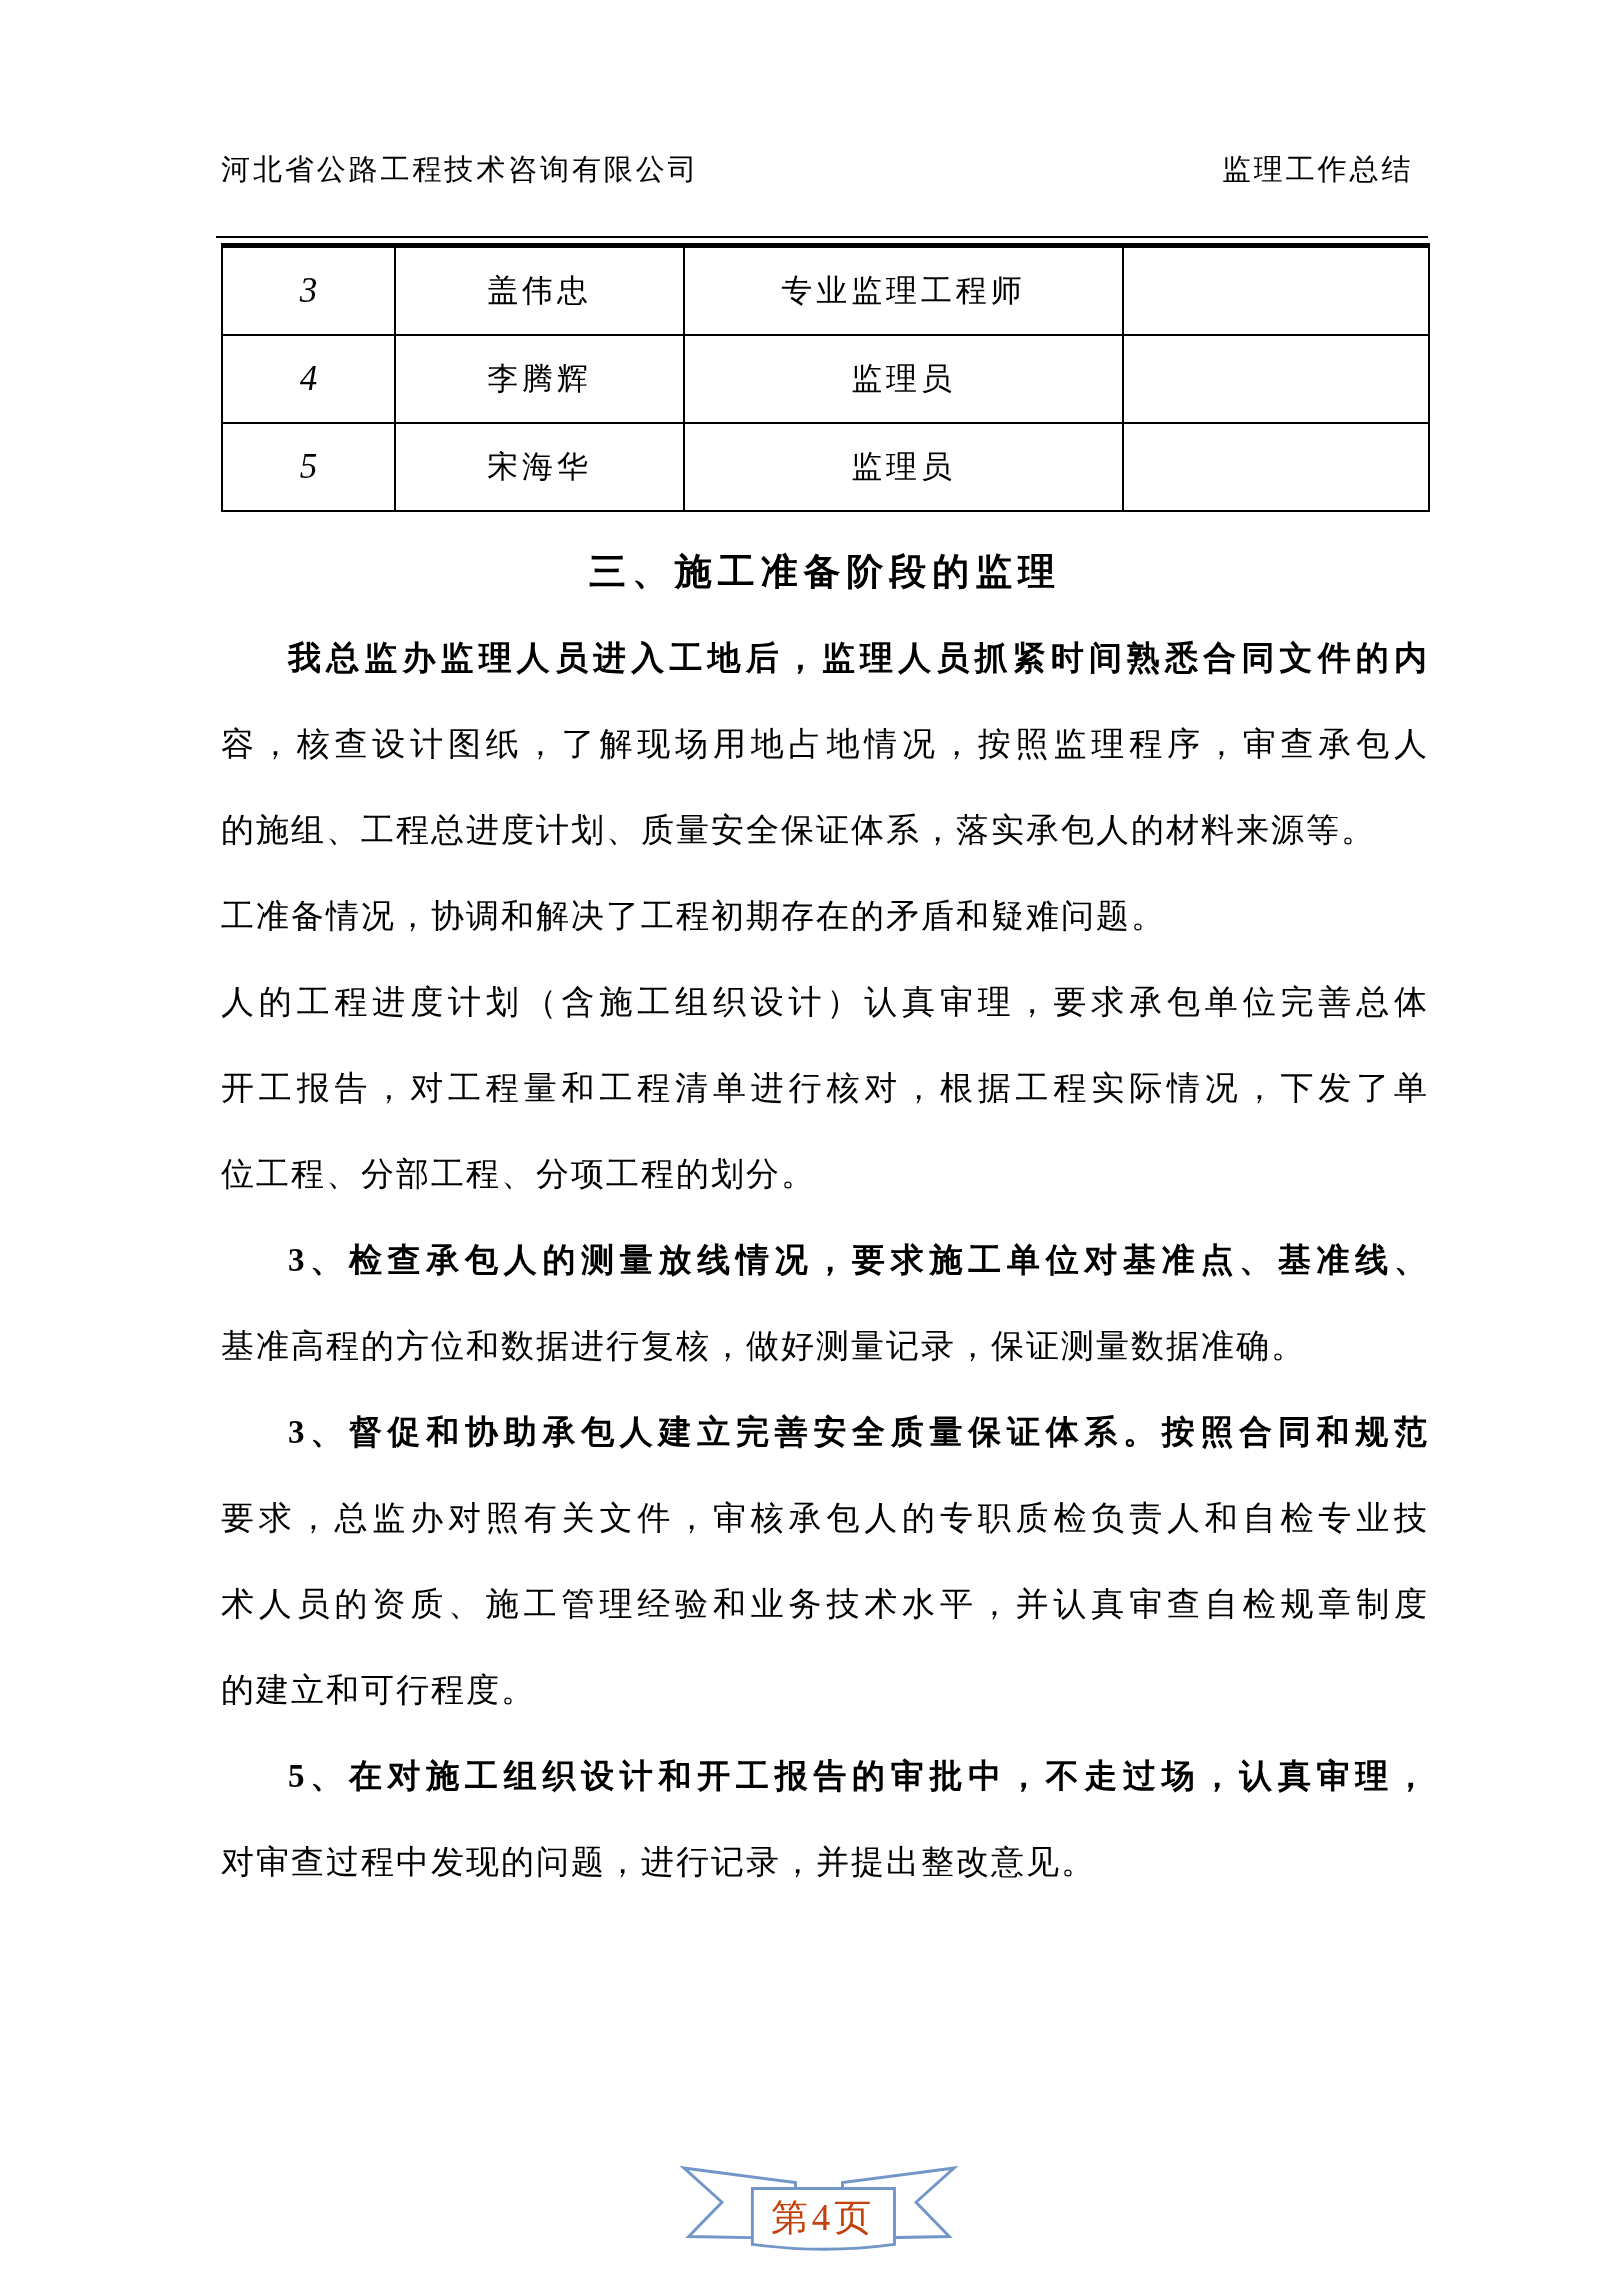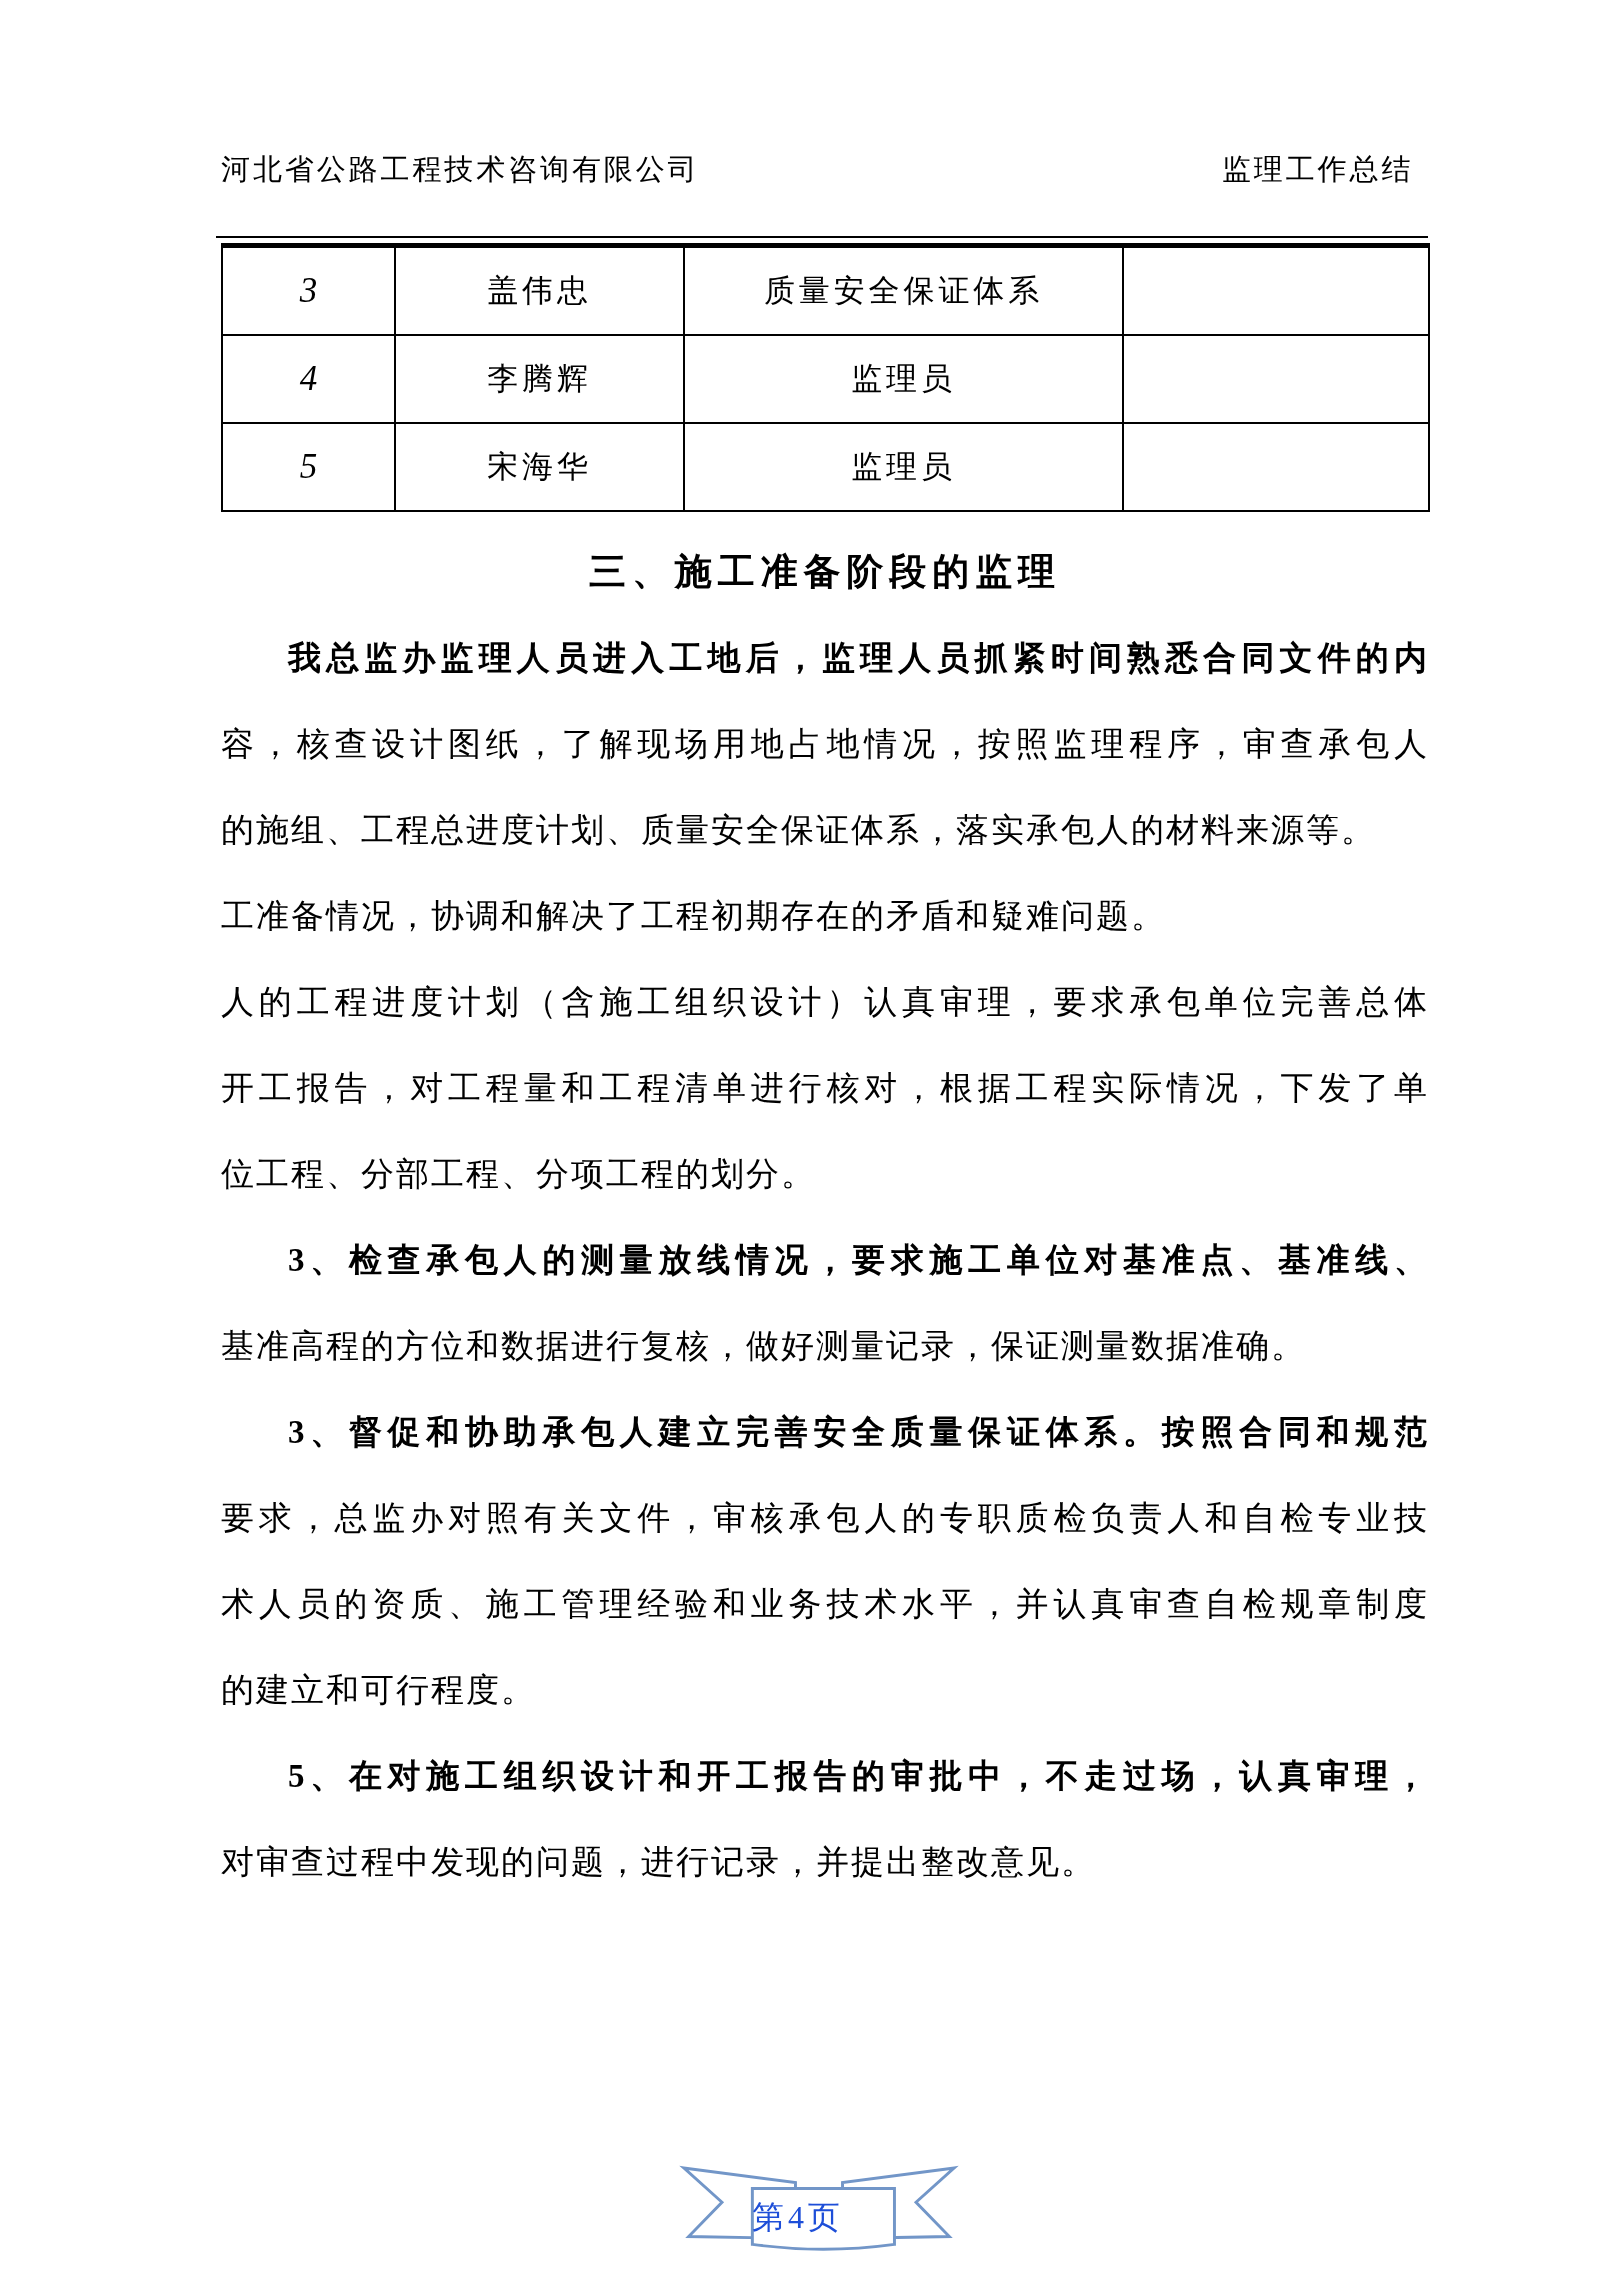--- a/index.html
+++ b/index.html
@@ -47,22 +47,22 @@
     text-align:center;
   }
   .ln{text-align:justify;text-align-last:justify;}
   .ln-first{text-indent:67px;font-weight:bold;}
   .ln-last{text-align-last:left;}
   
   .ribbon{position:absolute;left:672px;top:2162px;width:294px;height:102px;}
   .ribbon svg{position:absolute;left:0;top:0;width:294px;height:102px;}
   .ribbon .page-label{
     position:absolute;left:80px;top:29px;width:142px;height:53px;
-    line-height:53px;text-align:left;
-    font-size:32px;letter-spacing:3.9px;color:#1d4ed8;
+    line-height:53px;text-align:center;
+    font-size:37px;letter-spacing:3.9px;color:#c2410c;
   }
 </style>
 </head>
 <body>
 
 <div class="page">
 
   <div class="hdr">
     <span class="company">河北省公路工程技术咨询有限公司</span>
     <span class="title">监理工作总结</span>
@@ -73,21 +73,21 @@
     <colgroup>
       <col style="width:173px">
         <col style="width:289px">
         <col style="width:439px">
         <col style="width:306px">
     </colgroup>
     <tbody>
       <tr>
         <td class="num">3</td>
         <td>盖伟忠</td>
-        <td>质量安全保证体系</td>
+        <td>专业监理工程师</td>
         <td></td>
       </tr>
       <tr>
         <td class="num">4</td>
         <td>李腾辉</td>
         <td>监理员</td>
         <td></td>
       </tr>
       <tr>
         <td class="num">5</td>

